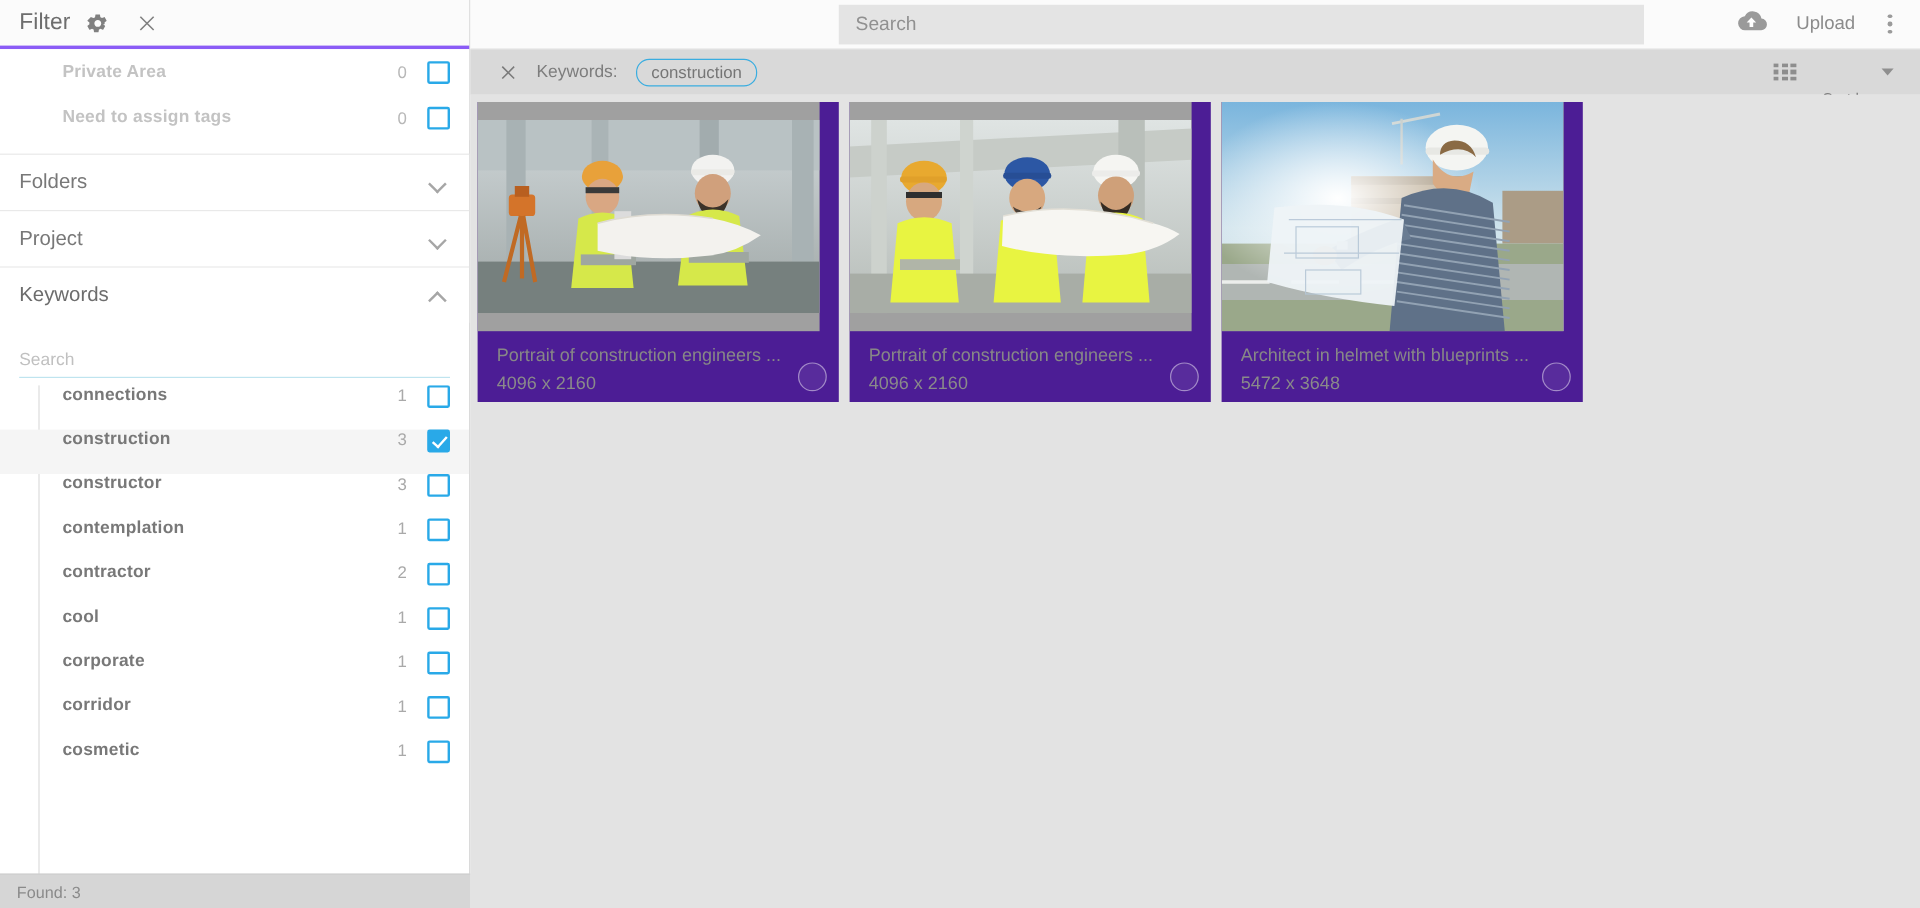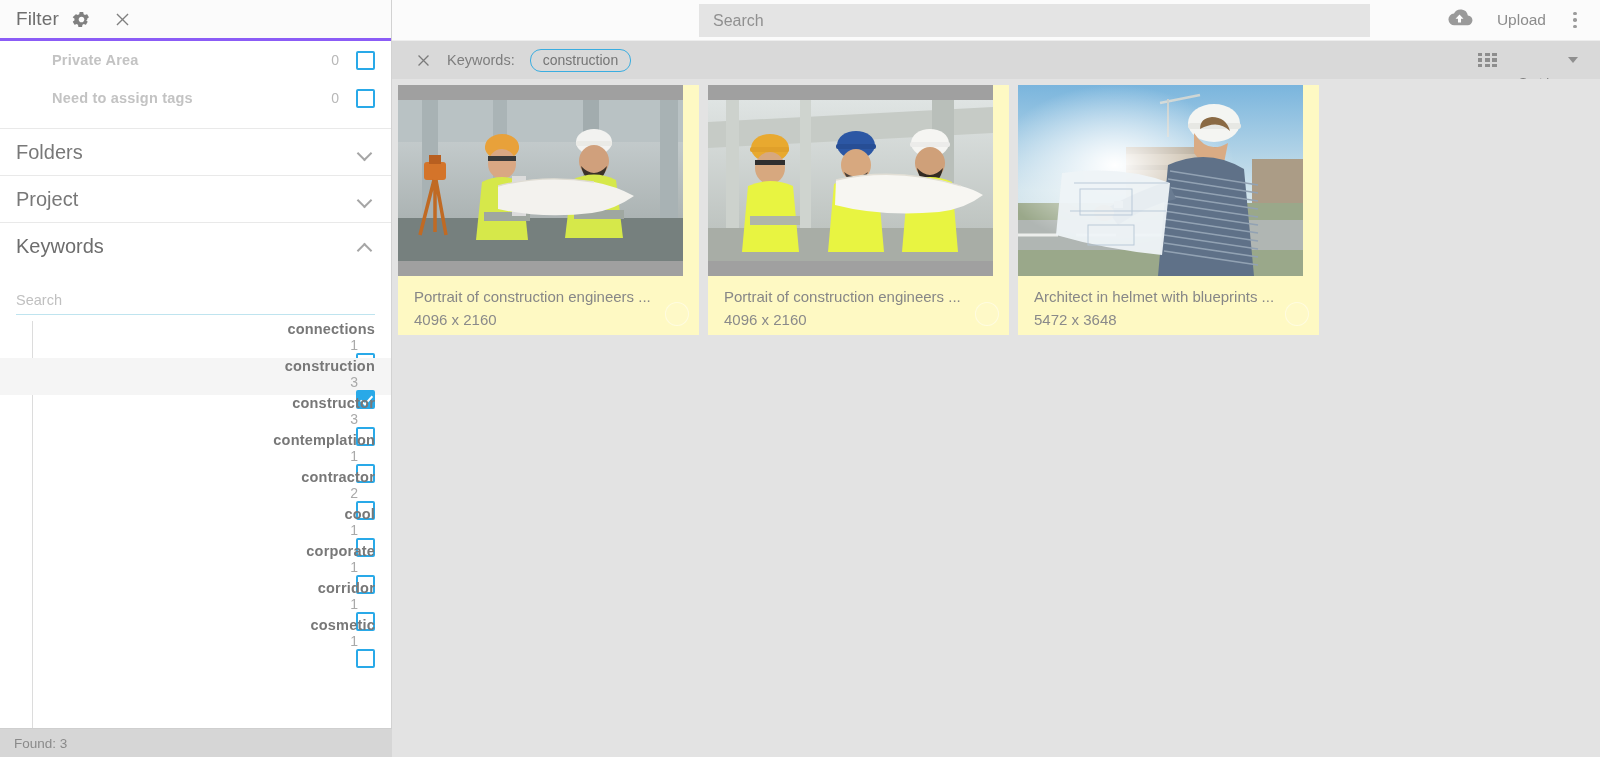--- a/index.html
+++ b/index.html
@@ -51,21 +51,21 @@
     width: 5px; height: 10px; border: solid #fff;
     border-width: 0 2px 2px 0; transform: rotate(42deg);
   }
 
   .section {
     height: 47px; display: flex; align-items: center;
     padding: 0 18px 0 16px; cursor: pointer;
     border-top: 1px solid #e9e9e9;
     background: #ffffff;
   }
-  .section .s-lbl { flex: 1; font-size: 20px; color: #787878; }
+  .section .s-lbl { flex: 1; font-size: 17px; color: #787878; }
   .section.open .s-lbl { font-weight: normal; color: #6d6d6d; }
   .chev { width: 16px; height: 16px; position: relative; }
   .chev::before {
     content: ""; position: absolute; left: 2px; top: 4px;
     width: 9px; height: 9px; border: solid #a6a6a6;
     border-width: 0 2px 2px 0; transform: rotate(45deg);
   }
   .chev.up::before { top: 7px; transform: rotate(-135deg); }
 
   .kw-search-wrap { padding: 20px 16px 0 16px; }
@@ -76,22 +76,22 @@
     font-family: "Liberation Sans", sans-serif; background: transparent;
   }
   .kw-search::placeholder { color: #c0c0c0; }
 
   .kw-list { flex: 1; overflow: hidden; position: relative; margin-top: 6px; }
   .tree-line {
     position: absolute; left: 32px; top: 0; bottom: 0;
     width: 1px; background: #dcdcdc;
   }
   .kw-row {
-    height: 37px; display: flex; align-items: flex-end;
-    padding: 0 16px 0 52px; cursor: pointer; position: relative; flex-direction: column;
+    height: 37px; display: flex; align-items: flex-start;
+    padding: 0 16px 0 52px; cursor: pointer; position: relative;
   }
   .kw-row.selected { background: #f5f5f5; }
   .kw-row .kw-lbl {
     flex: 1; font-size: 14.5px; font-weight: bold;
     color: #787878; letter-spacing: .2px;
   }
   .kw-row .kw-cnt { font-size: 14px; color: #a9a9a9; margin-right: 17px; }
 
   .statusbar {
     height: 29px; flex: 0 0 29px; background: #d6d6d6;
@@ -147,21 +147,21 @@
   }
   .grid-icon i { background: #8e8e8e; display: block; }
   .sortby { display: flex; align-items: center; gap: 8px; cursor: pointer; margin-right: 10px; }
   .sortby .lbl { font-size: 13px; color: #7e7e7e; margin-top: 44px; }
   .caret { width: 0; height: 0; border-left: 5.5px solid transparent;
            border-right: 5.5px solid transparent; border-top: 6px solid #8f8f8f; }
 
   .content { flex: 1; background: #e3e3e3; padding: 6px 0 0 6px; position: relative; }
   .grid { display: flex; gap: 9px; }
 
-  .card { width: 301px; height: 250px; background: #fef9c3; position: relative; cursor: pointer; }
+  .card { width: 301px; height: 250px; background: #4c1d95; position: relative; cursor: pointer; }
   .thumb { width: 285px; height: 191px; background: #a0a0a0; overflow: hidden; position: relative; }
   .thumb .photo { position: absolute; left: 0; width: 285px; }
   .caption { padding: 12px 14px 0 16px; }
   .cap-title {
     font-size: 15px; color: #878787; white-space: nowrap;
     overflow: hidden; text-overflow: ellipsis;
   }
   .cap-dims { font-size: 15px; color: #8a8a8a; margin-top: 6px; }
   .sel-circle {
     position: absolute; right: 10px; bottom: 9px;

